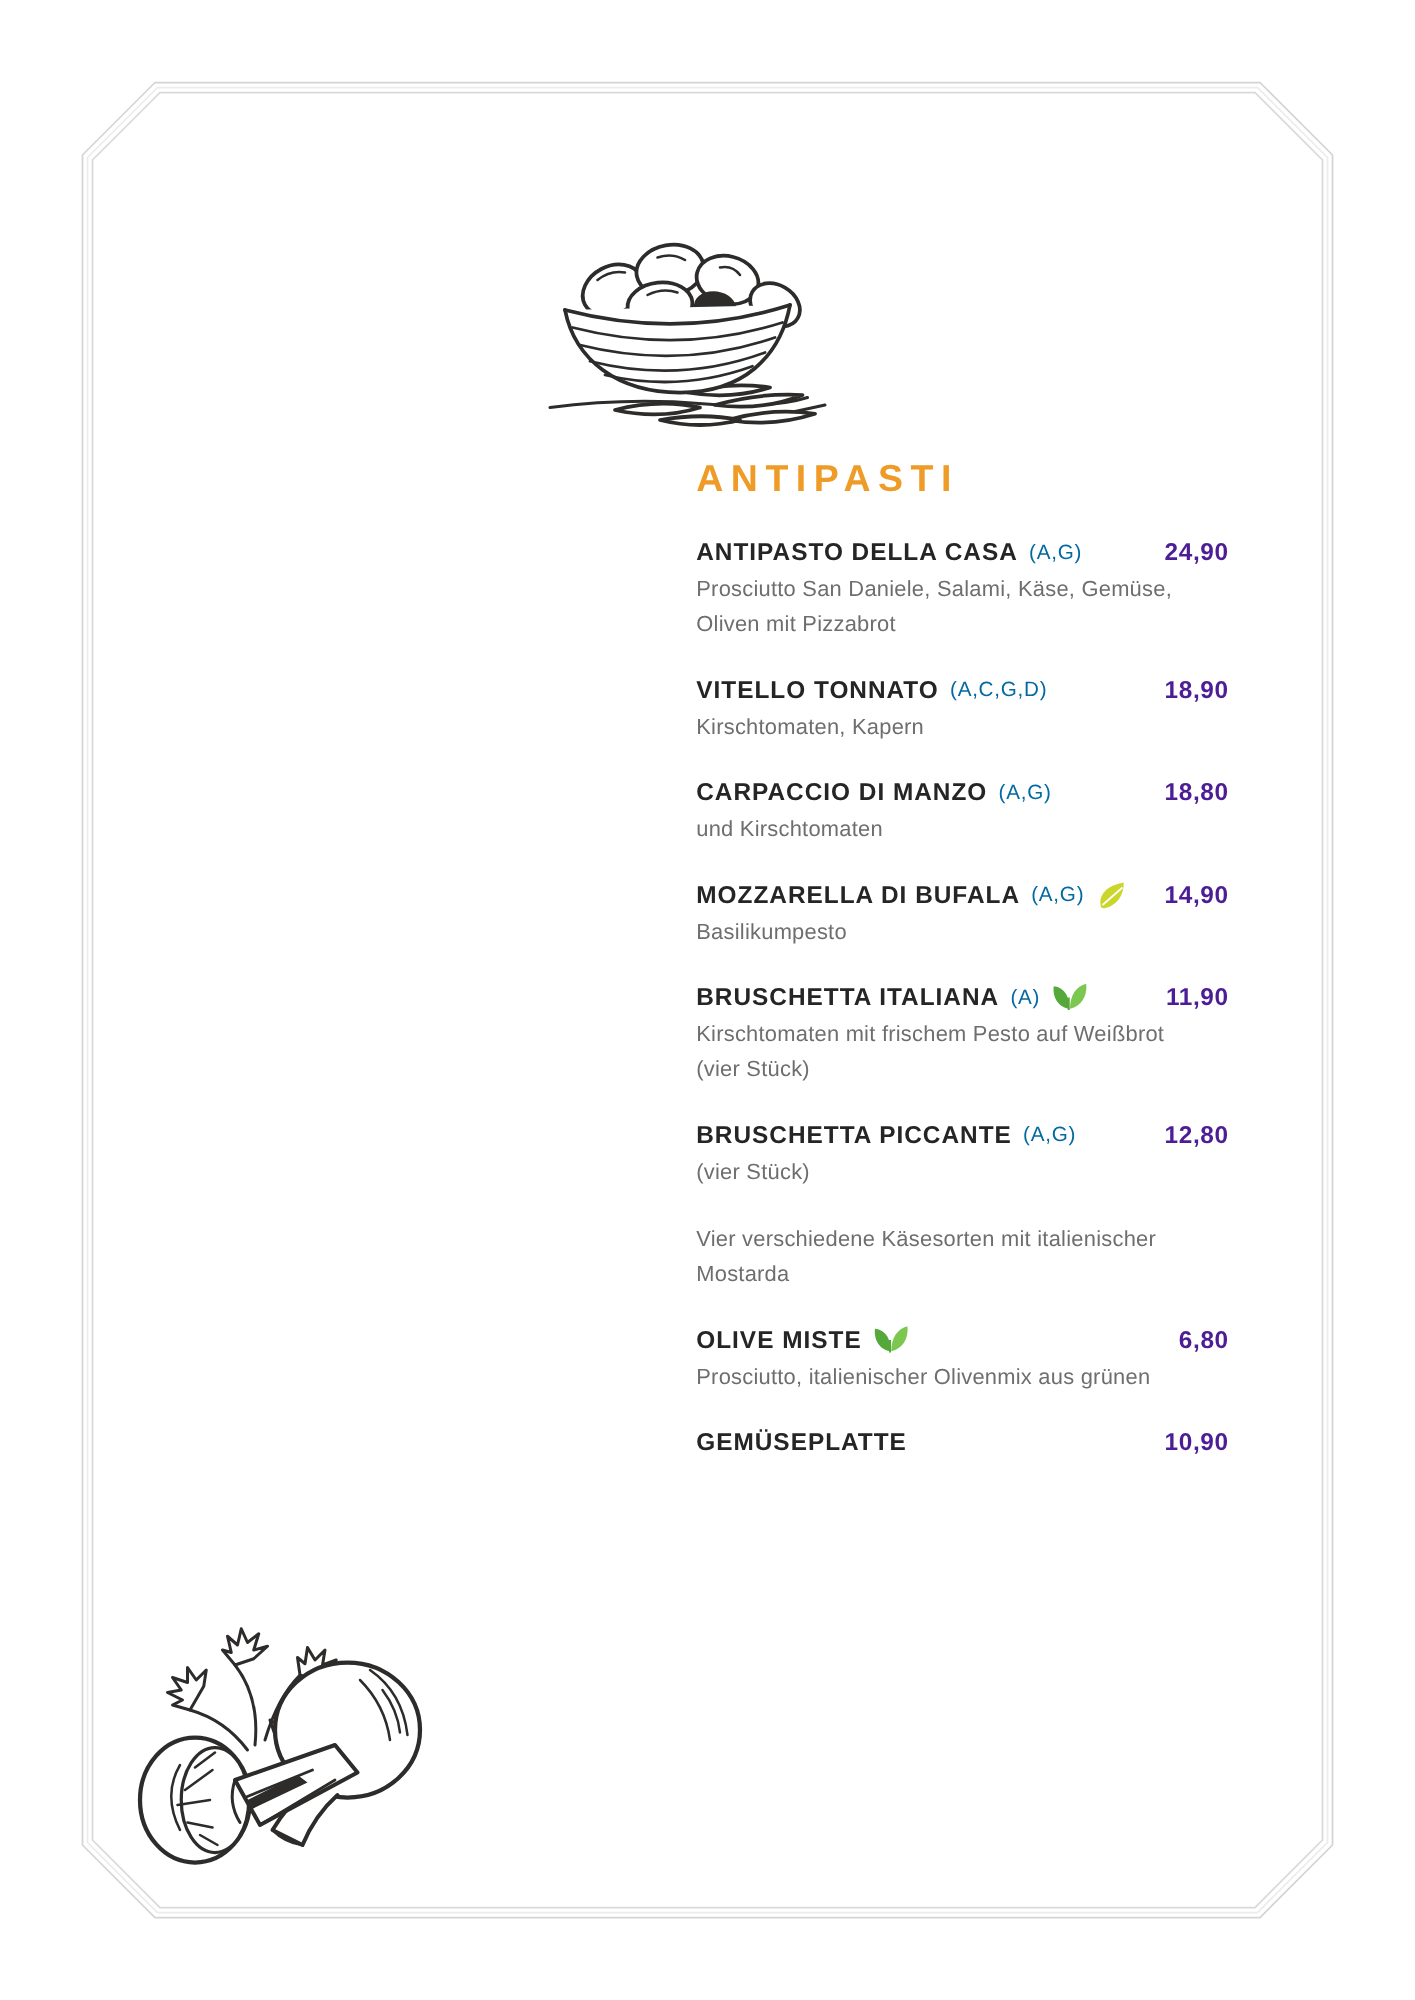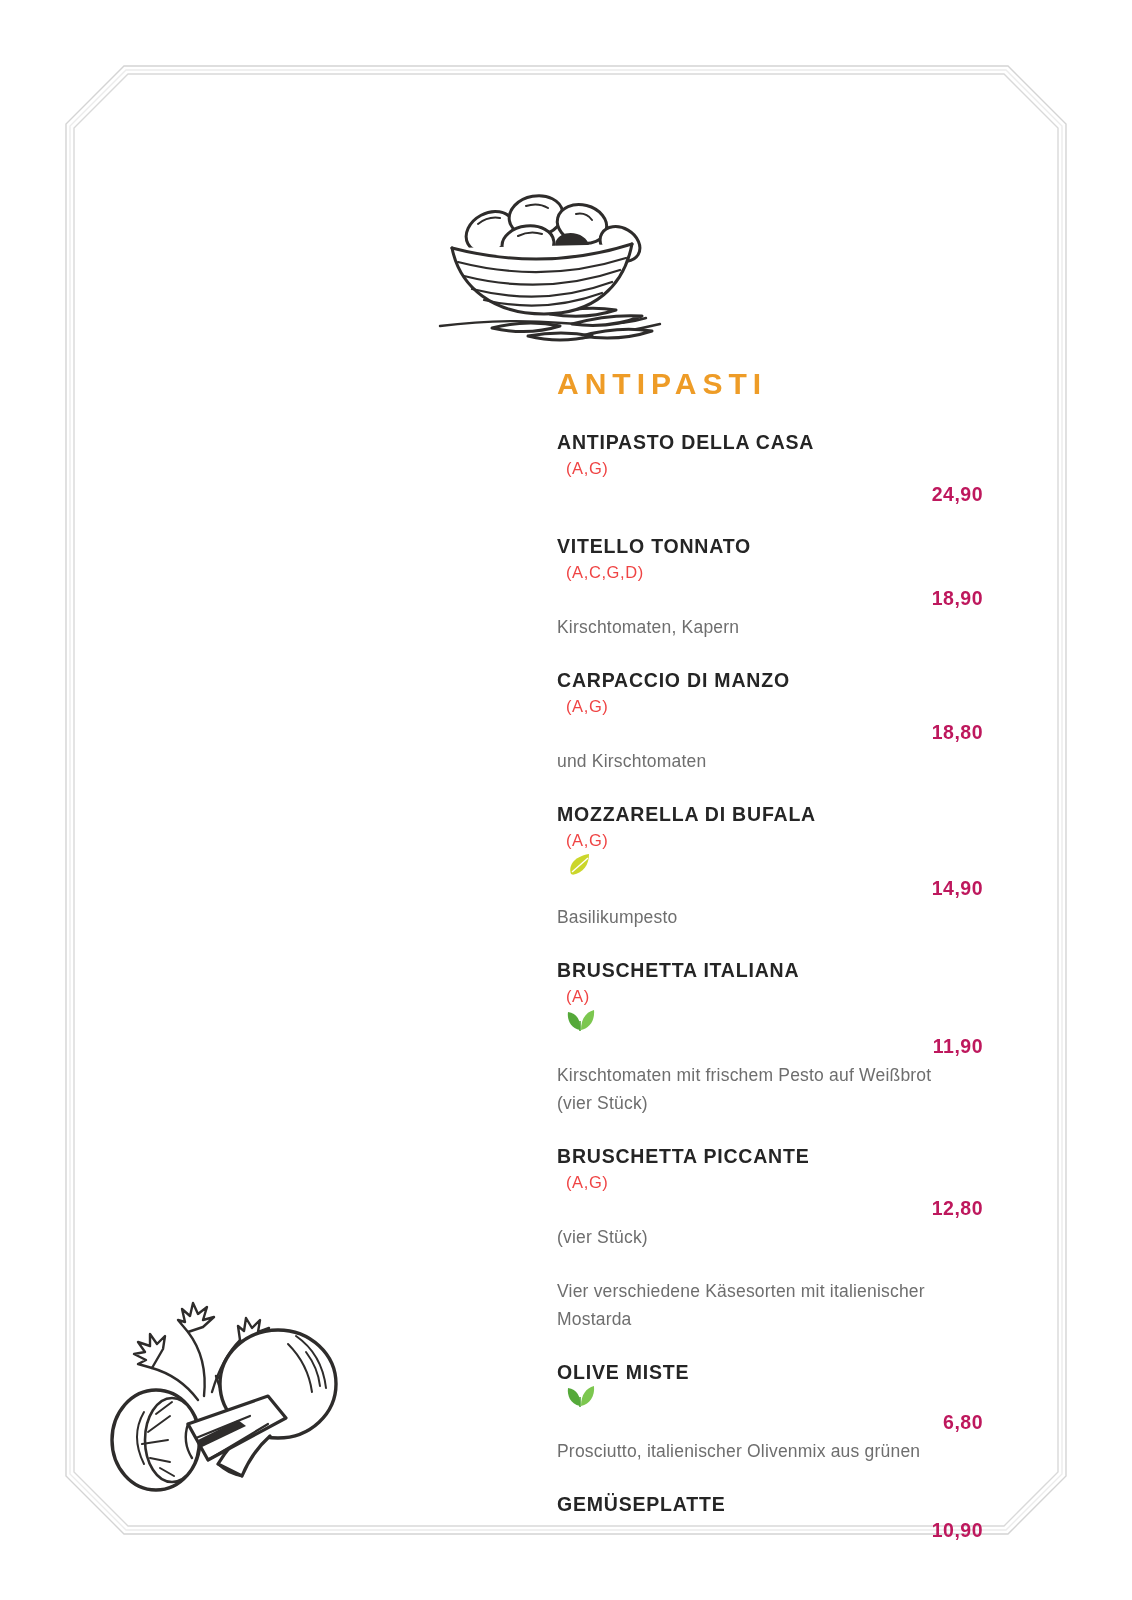--- a/index.html
+++ b/index.html
@@ -13,32 +13,32 @@
   .illu-top{left:432px;top:186px;width:240px;height:162px;}
   .illu-bottom{left:100px;top:1292px;width:252px;height:214px;}
 
   .menu{position:absolute;left:557px;top:366px;width:426px;}
   .menu-heading{
     margin:0 0 27px 0;
     font-size:30px;font-weight:bold;letter-spacing:6px;
     color:#EE9C27;line-height:36px;
   }
   .menu-item{margin-bottom:26px;}
-  .item-head{display:flex;align-items:flex-start;line-height:26px;flex-direction:column;}
+  .item-head{display:flex;align-items:center;line-height:26px;}
   .item-name{
     font-size:19.5px;font-weight:bold;color:#252525;letter-spacing:0.8px;
     white-space:nowrap;
   }
   .item-allergens{
-    font-size:16.5px;color:#ef4444;letter-spacing:0.6px;margin-left:9px;
+    font-size:16.5px;color:#0369a1;letter-spacing:0.6px;margin-left:9px;
     white-space:nowrap;
   }
   .leaf{margin-left:9px;flex:0 0 auto;display:block;}
   .item-price{
-    margin-left:auto;font-size:19.5px;font-weight:bold;color:#be185d;
+    margin-left:auto;font-size:19.5px;font-weight:bold;color:#4c1d95;
     letter-spacing:0.5px;white-space:nowrap;padding-left:10px;
   }
   .item-desc{margin-top:2px;font-size:17.5px;color:#6e6e6e;line-height:28px;letter-spacing:0.2px;}
   .item-desc div{white-space:nowrap;}
   .sketch{stroke:#2e2c2b;fill:none;stroke-linecap:round;stroke-linejoin:round;}
 </style>
 </head>
 <body>
 
 <svg class="frame-svg" width="1132" height="1600" viewBox="0 0 1132 1600" aria-hidden="true">
@@ -80,20 +80,24 @@
 <div class="menu">
   <h1 class="menu-heading">ANTIPASTI</h1>
   <div>
       <div class="menu-item">
     <div class="item-head">
       <span class="item-name">ANTIPASTO DELLA CASA</span>
       <span class="item-allergens">(A,G)</span>
 
       <span class="item-price">24,90</span>
     </div>
+    <div class="item-desc">
+          <div>Prosciutto San Daniele, Salami, Käse, Gemüse,</div>
+          <div>Oliven mit Pizzabrot</div>
+        </div>
   </div>
       <div class="menu-item">
     <div class="item-head">
       <span class="item-name">VITELLO TONNATO</span>
       <span class="item-allergens">(A,C,G,D)</span>
 
       <span class="item-price">18,90</span>
     </div>
     <div class="item-desc">
           <div>Kirschtomaten, Kapern</div>

